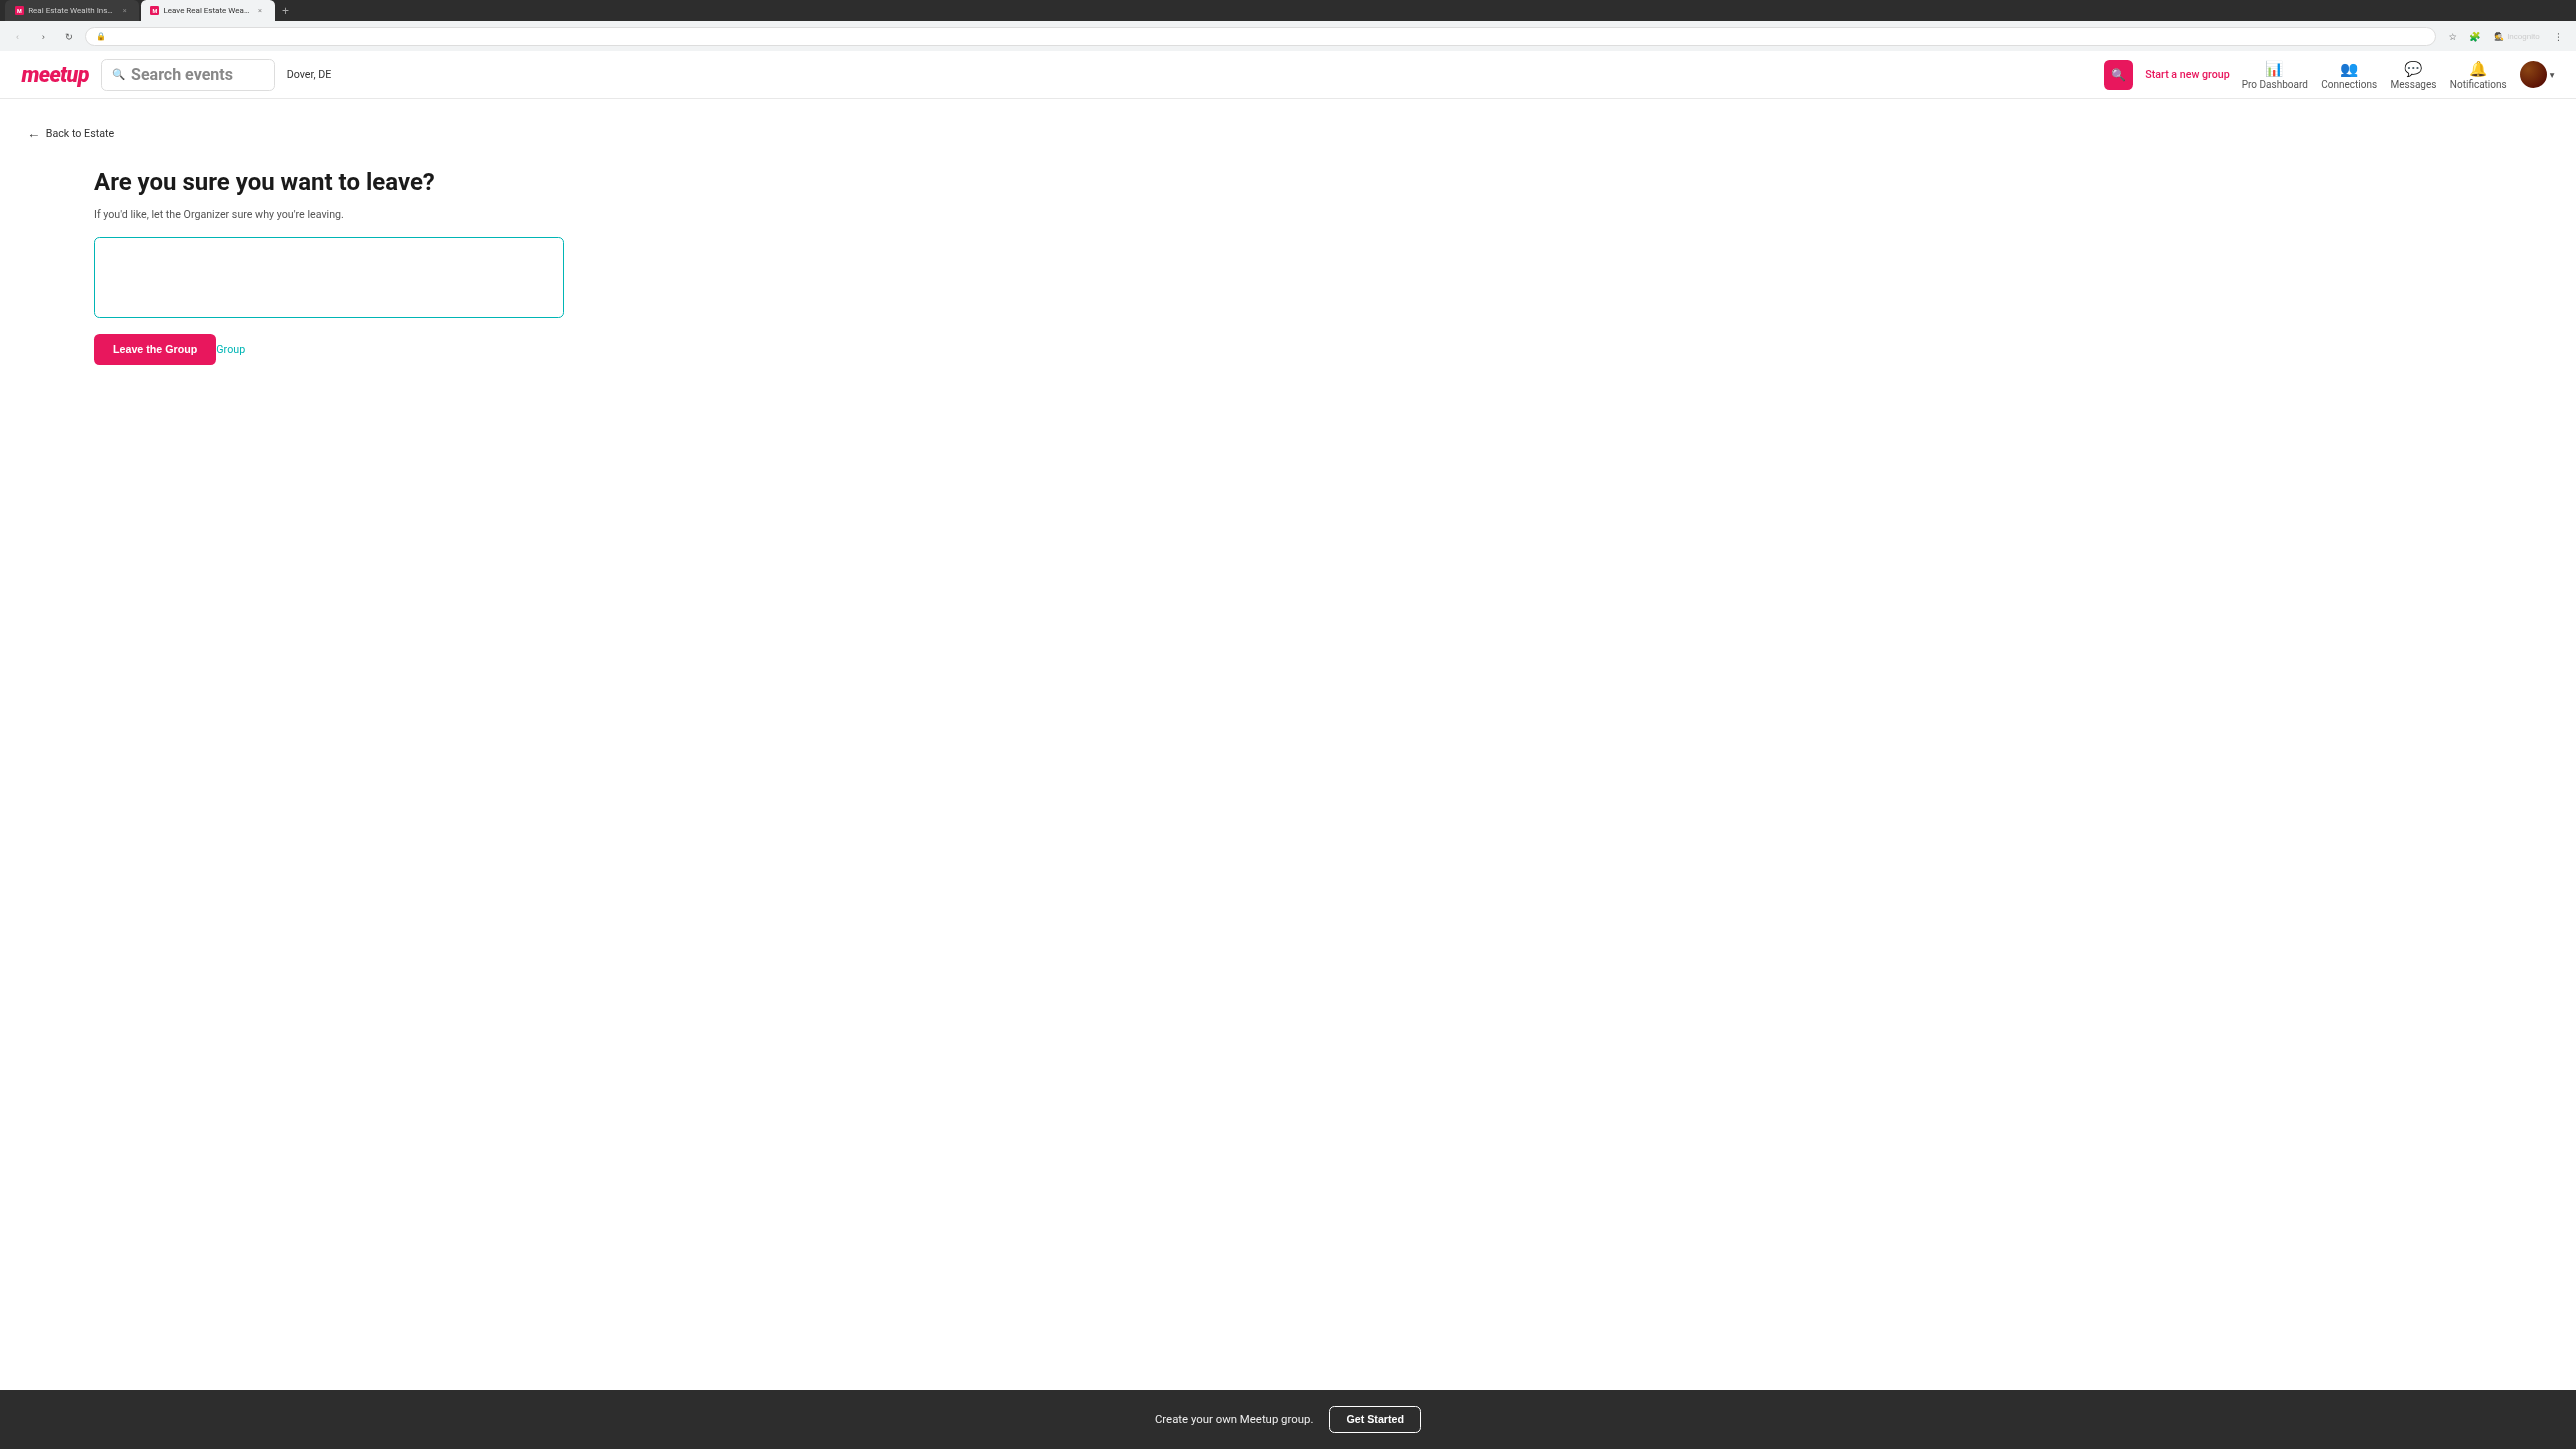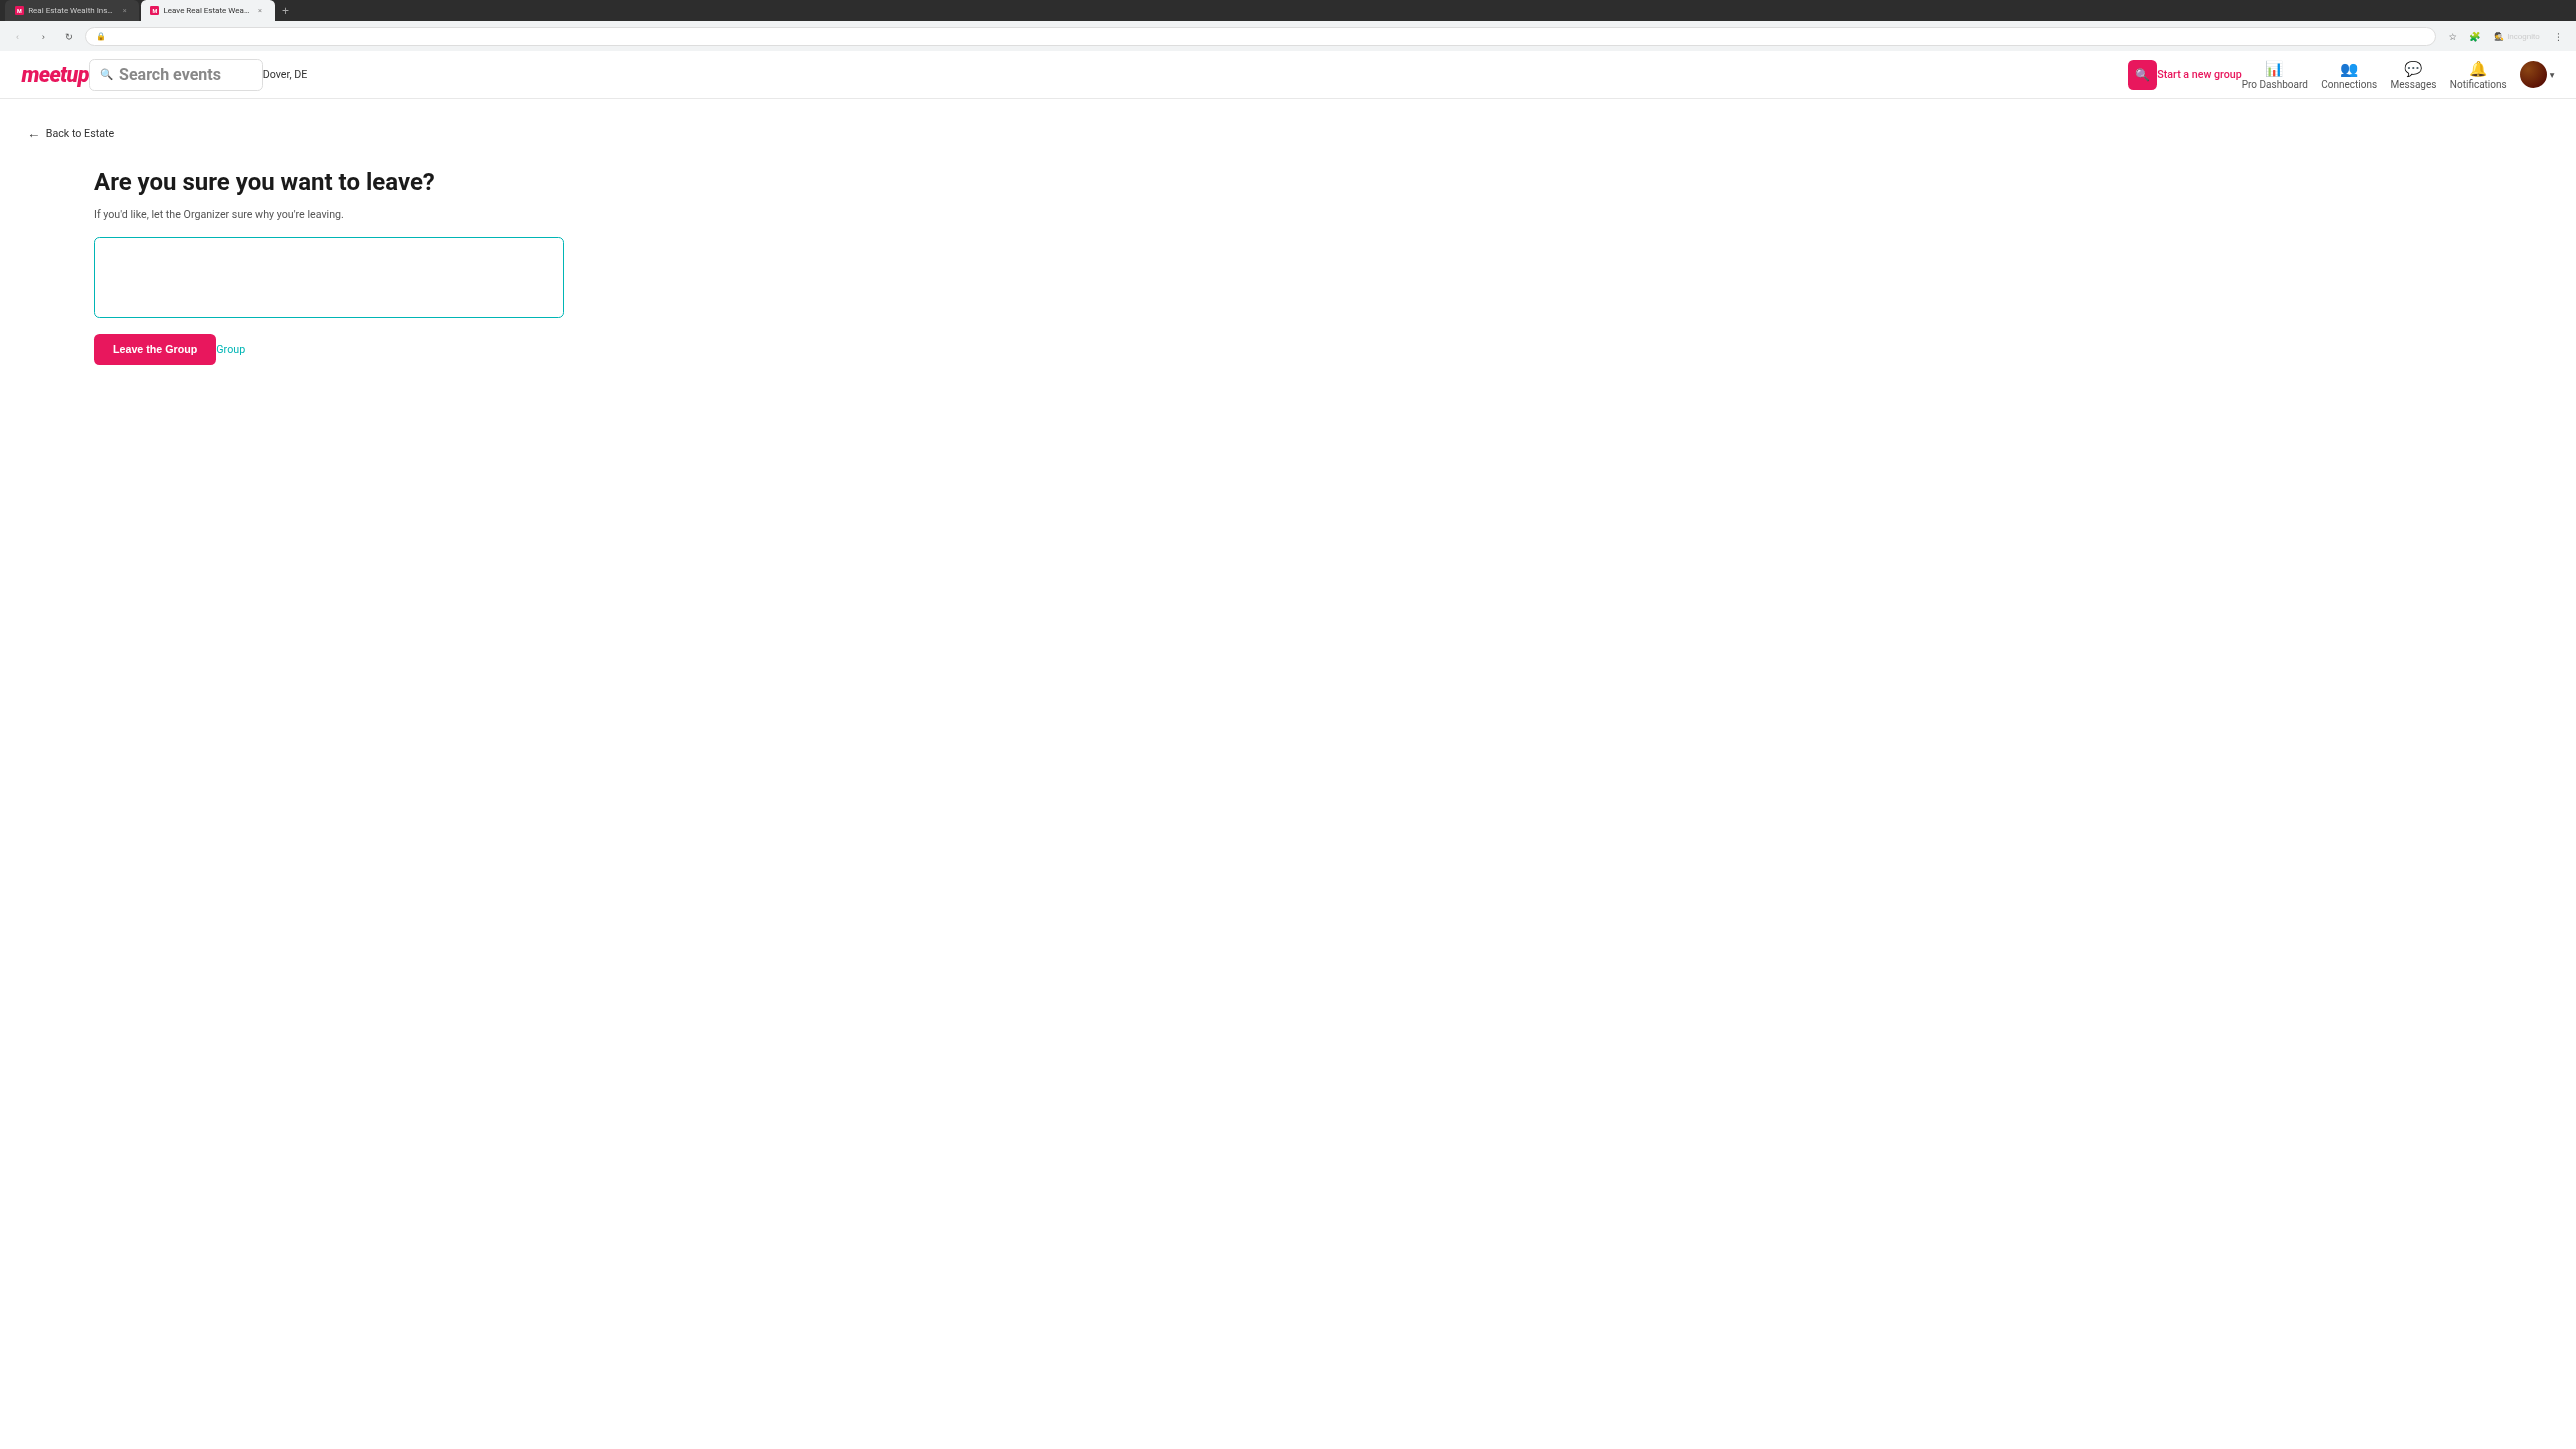--- a/index.html
+++ b/index.html
@@ -105,21 +105,21 @@
     .app-container { flex: 1; display: flex; flex-direction: column; }
 
     
     .site-header {
       background: white;
       border-bottom: 0.7px solid #e8e8e8;
       display: flex;
       align-items: center;
       padding: 0 21.5px;
       height: 48px;
-      gap: 0;
+      gap: 12px;
     }
     .logo {
       color: #e8175d;
       font-size: 21.5px;
       font-weight: 900;
       font-style: italic;
       letter-spacing: -0.7px;
       flex-shrink: 0;
       cursor: pointer;
     }
@@ -387,15 +387,19 @@
 
       <textarea class="leave-textarea" placeholder="" style=""></textarea>
 
       <div class="form-actions">
         <button class="leave-btn">Leave the Group</button>
         <a class="cancel-link">Group</a>
       </div>
     </div>
   </main>
 
+  <footer class="footer-banner">
+    <span class="footer-text">Create your own Meetup group.</span>
+    <button class="get-started-btn">Get Started</button>
+  </footer>
 
 </div>
 
 
 </body></html>

